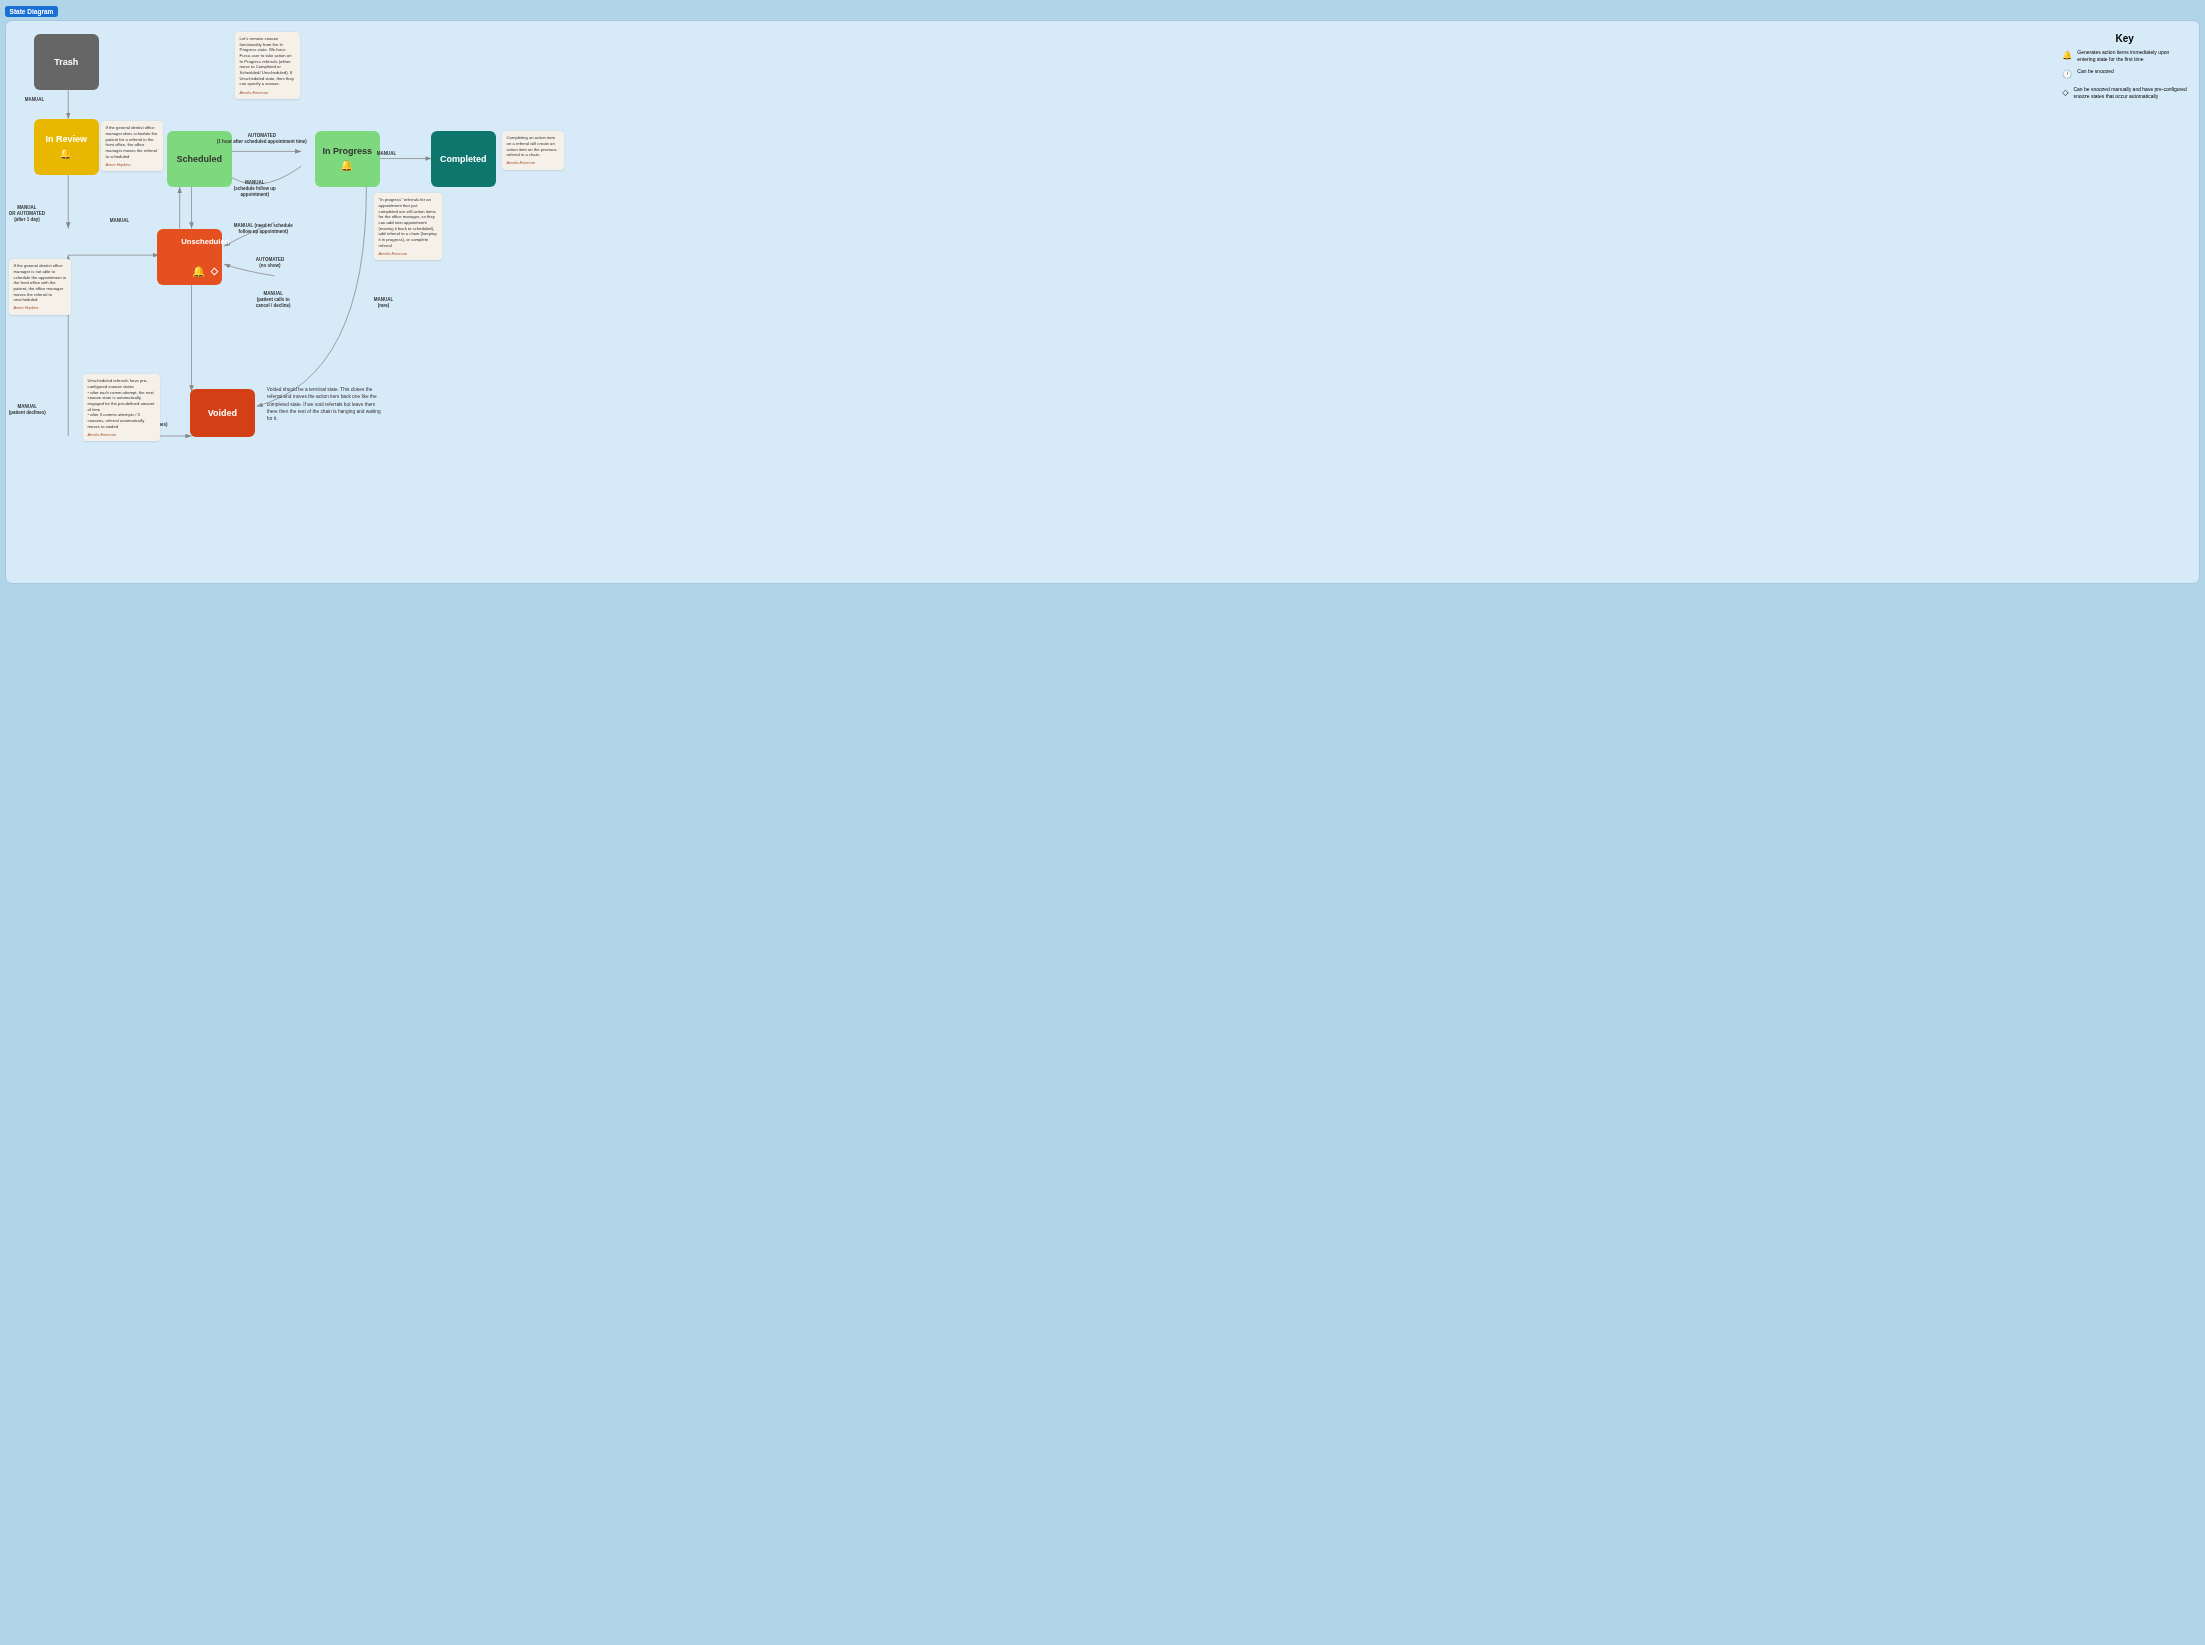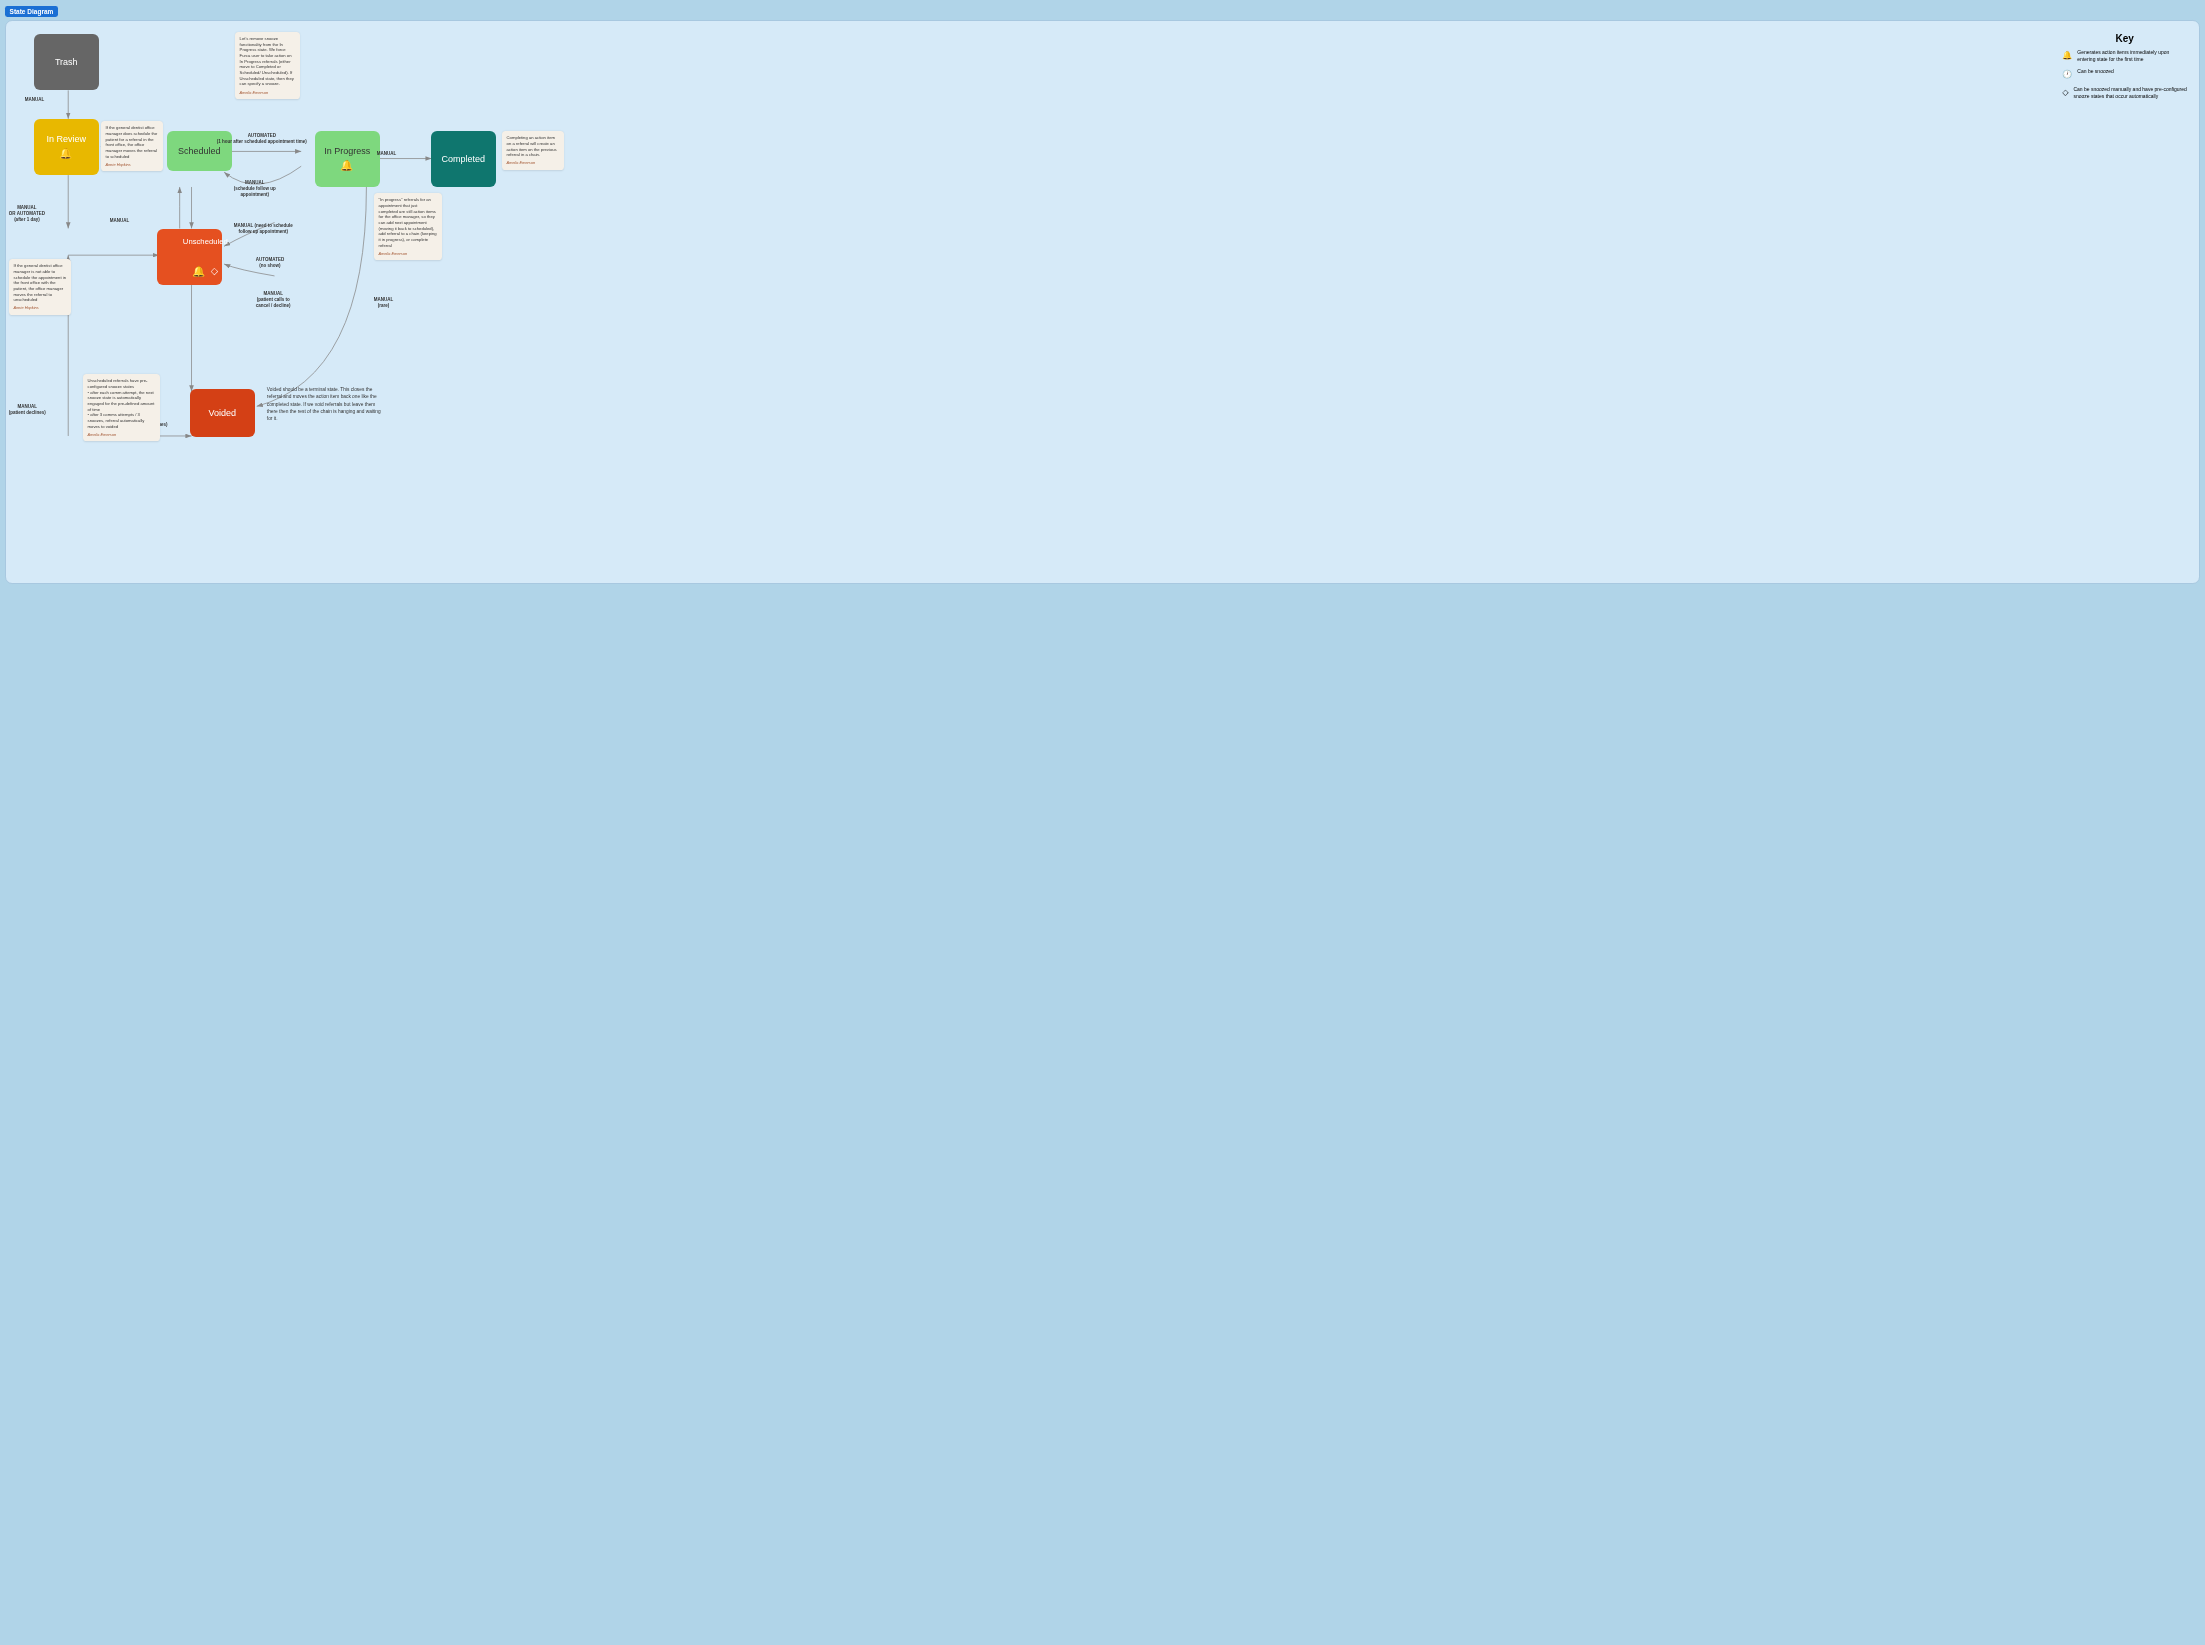--- a/index.html
+++ b/index.html
@@ -29,21 +29,21 @@
       min-height: 564px;
       overflow: hidden;
     }
     
     .state-box {
       position: absolute;
       border-radius: 6px;
       display: flex;
       align-items: center;
       justify-content: center;
-      font-weight: 400;
+      font-weight: 700;
       font-size: 9px;
       color: white;
       text-align: right;
     }
     .state-trash {
       background: #666;
       width: 65px;
       height: 56px;
       left: 28px;
       top: 13px;
@@ -54,21 +54,21 @@
       width: 65px;
       height: 56px;
       left: 28px;
       top: 98px;
       flex-direction: column;
       gap: 3.6px;
     }
     .state-scheduled {
       background: #7ed87e;
       width: 65px;
-      height: 40px;
+      height: 56px;
       left: 161px;
       top: 110px;
       color: #333;
     }
     .state-in-progress {
       background: #7ed87e;
       width: 65px;
       height: 56px;
       left: 294px;
       top: 110px;

